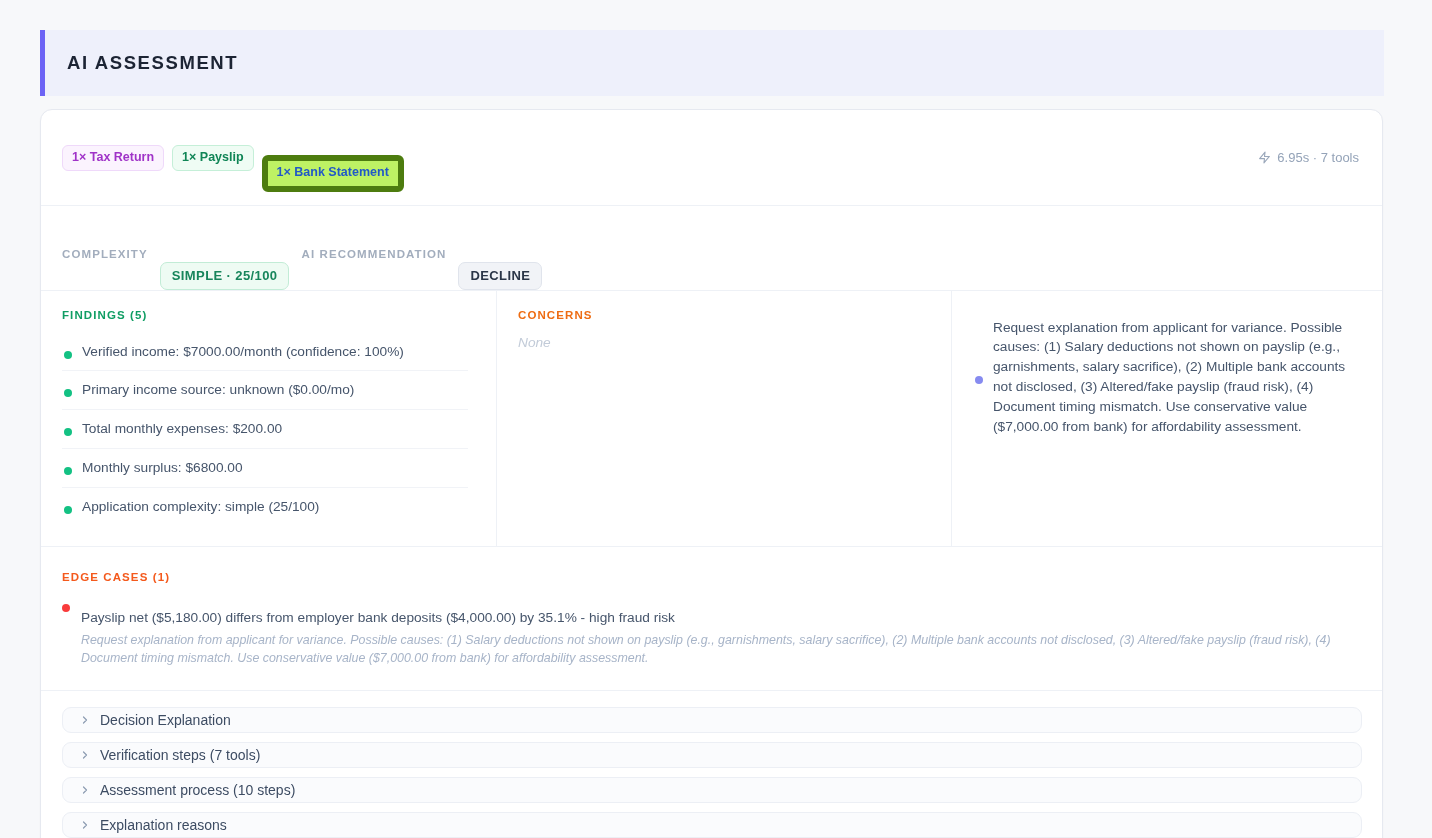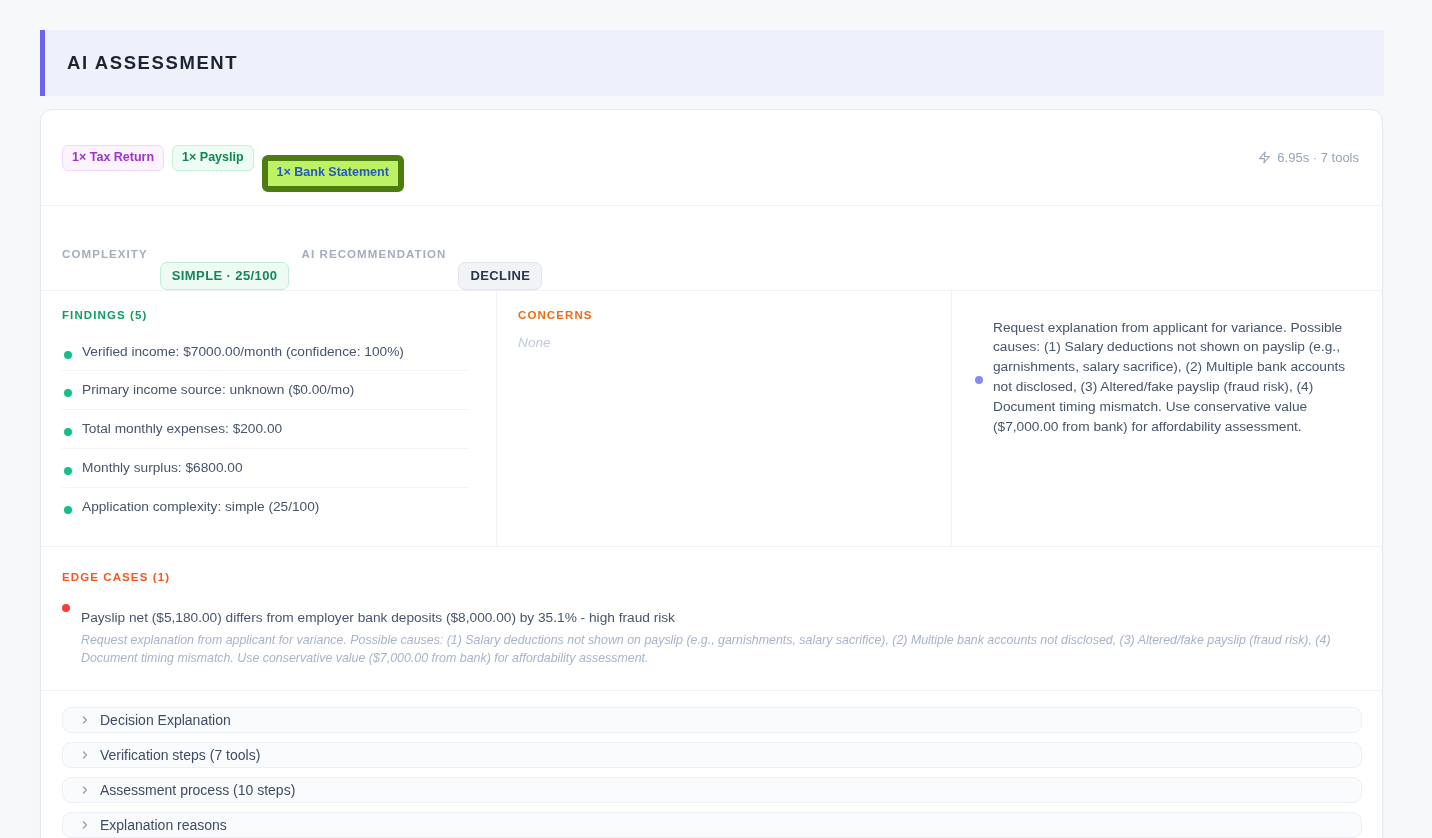--- a/index.html
+++ b/index.html
@@ -300,21 +300,21 @@
         </ul>
       </div>
 
     </div>
 
     <div class="edge-section">
       <div class="head-edge">EDGE CASES (1)</div>
       <div class="edge-item">
         <span class="dot dot-red" style="margin-top:5px"></span>
         <div class="edge-body">
-          <div class="edge-desc">Payslip net ($5,180.00) differs from employer bank deposits ($8,000.00) by 35.1% - high fraud risk</div>
+          <div class="edge-desc">Payslip net ($5,180.00) differs from employer bank deposits ($4,000.00) by 35.1% - high fraud risk</div>
           <div class="edge-note">Request explanation from applicant for variance. Possible causes: (1) Salary deductions not shown on payslip (e.g., garnishments, salary sacrifice), (2) Multiple bank accounts not disclosed, (3) Altered/fake payslip (fraud risk), (4) Document timing mismatch. Use conservative value ($7,000.00 from bank) for affordability assessment.</div>
         </div>
       </div>
     </div>
 
     <div class="accordions">
       <div class="acc">
         <span class="chev">
           <svg width="12" height="12" viewBox="0 0 24 24" fill="none" stroke="currentColor" stroke-width="2.4" stroke-linecap="round" stroke-linejoin="round">
               <polyline points="9 18 15 12 9 6"></polyline>

